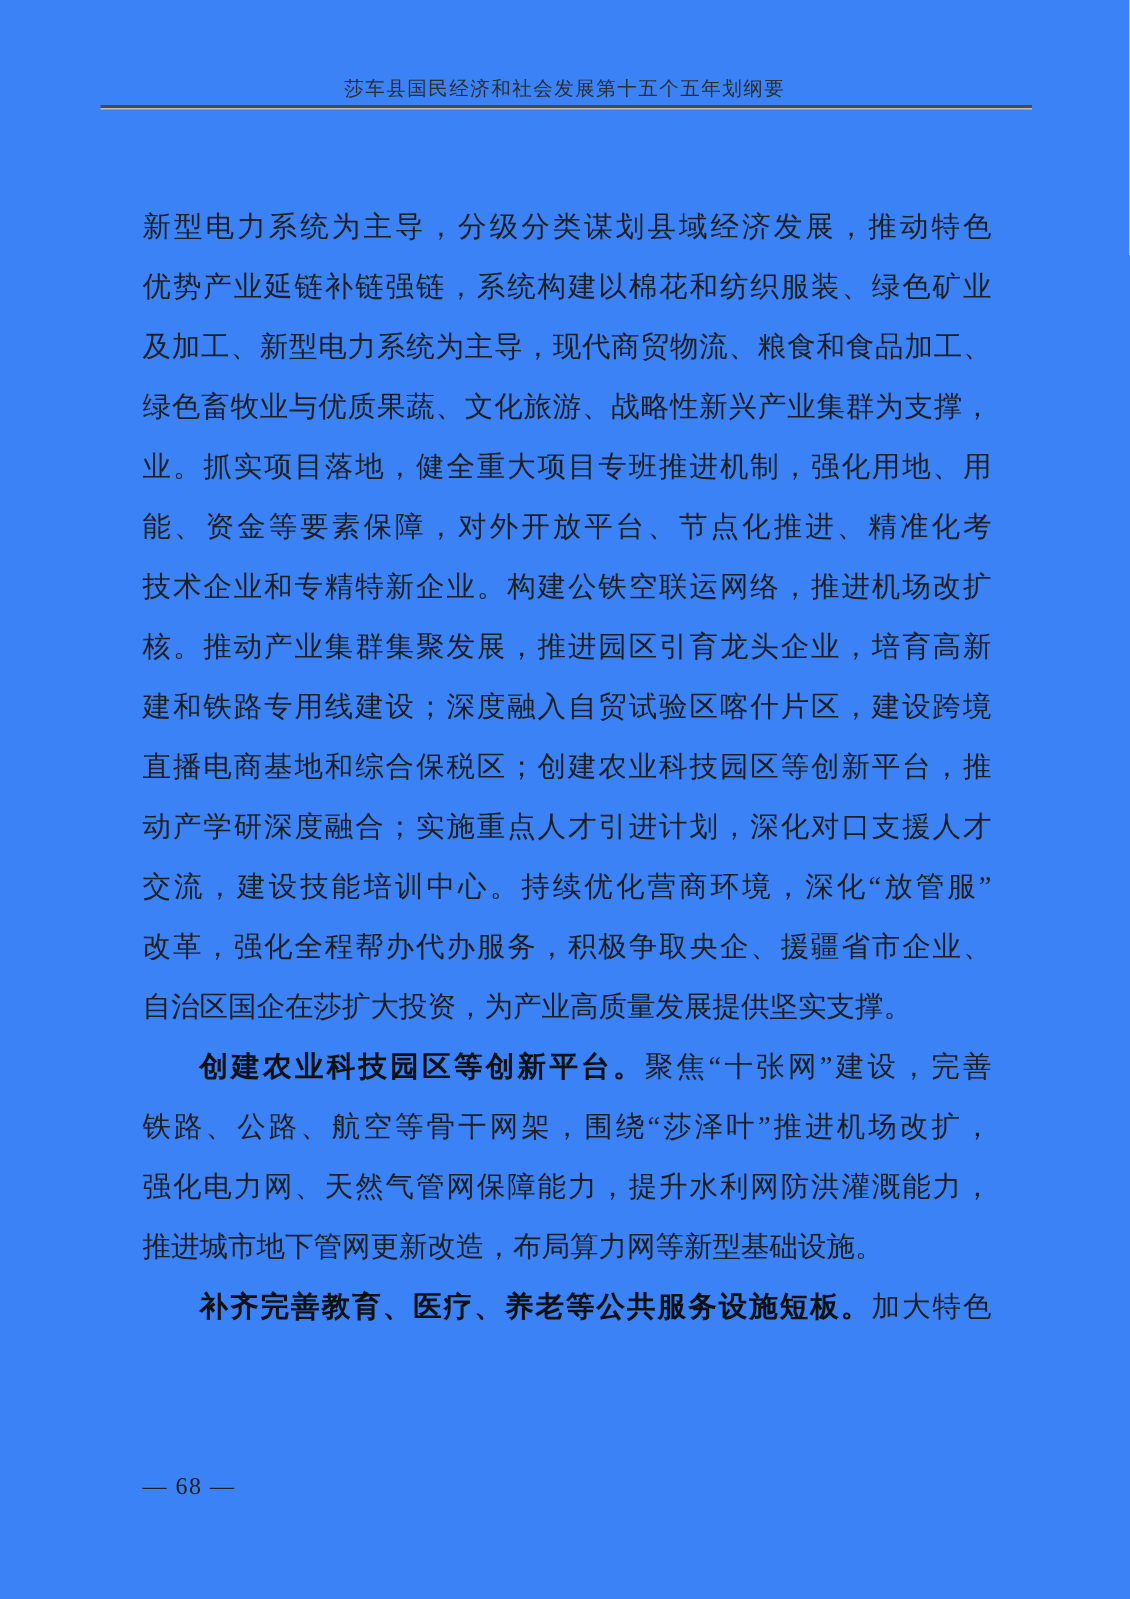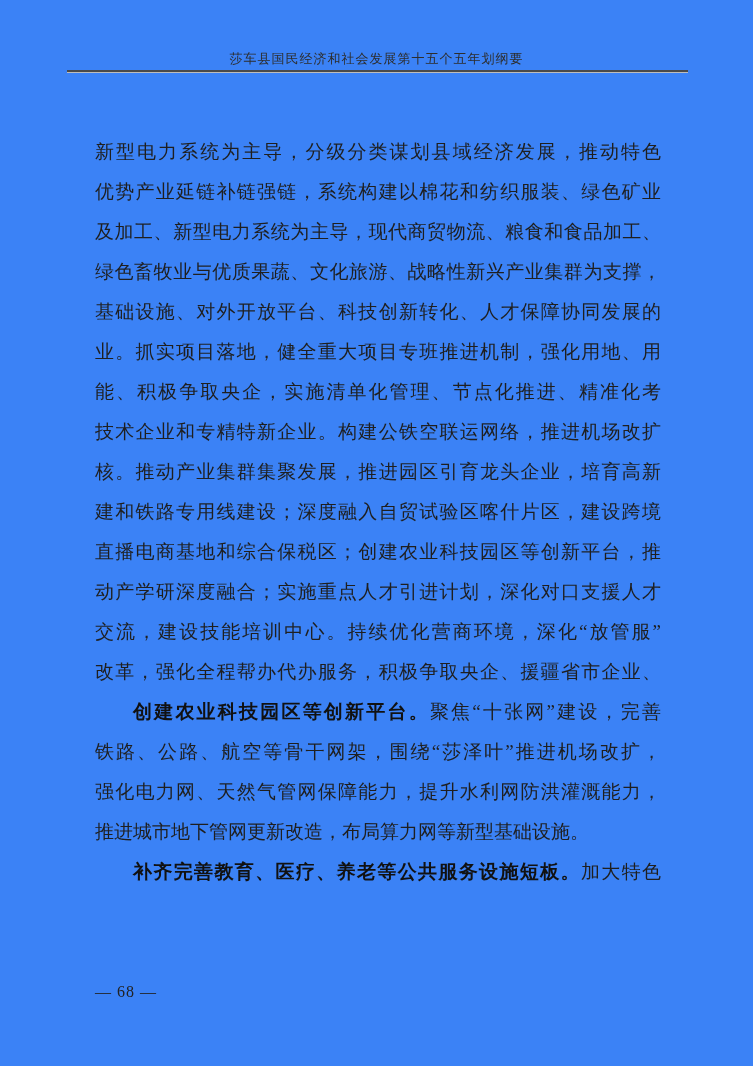--- a/index.html
+++ b/index.html
@@ -82,30 +82,30 @@
   <div class="header">
     <div class="header-title">莎车县国民经济和社会发展第十五个五年划纲要</div>
     <div class="header-rule"></div>
   </div>
 
   <div class="body-text">
       <div class="line"><span class="seg">新型电力系统为主导，分级分类谋划县域经济发展，推动特色</span></div>
       <div class="line"><span class="seg">优势产业延链补链强链，系统构建以棉花和纺织服装、绿色矿业</span></div>
       <div class="line"><span class="seg">及加工、新型电力系统为主导，现代商贸物流、粮食和食品加工、</span></div>
       <div class="line"><span class="seg">绿色畜牧业与优质果蔬、文化旅游、战略性新兴产业集群为支撑，</span></div>
-      <div class="line"><span class="seg">基础设施、对外开放平台、科技创新转化、人才保障协同发展的</span></div>
       <div class="line"><span class="seg">业。抓实项目落地，健全重大项目专班推进机制，强化用地、用</span></div>
-      <div class="line"><span class="seg">能、积极争取央企，实施清单化管理、节点化推进、精准化考</span></div>
+      <div class="line"><span class="seg">能、资金等要素保障，对外开放平台、节点化推进、精准化考</span></div>
       <div class="line"><span class="seg">技术企业和专精特新企业。构建公铁空联运网络，推进机场改扩</span></div>
       <div class="line"><span class="seg">核。推动产业集群集聚发展，推进园区引育龙头企业，培育高新</span></div>
       <div class="line"><span class="seg">建和铁路专用线建设；深度融入自贸试验区喀什片区，建设跨境</span></div>
       <div class="line"><span class="seg">直播电商基地和综合保税区；创建农业科技园区等创新平台，推</span></div>
       <div class="line"><span class="seg">动产学研深度融合；实施重点人才引进计划，深化对口支援人才</span></div>
       <div class="line"><span class="seg">交流，建设技能培训中心。持续优化营商环境，深化“放管服”</span></div>
       <div class="line"><span class="seg">改革，强化全程帮办代办服务，积极争取央企、援疆省市企业、</span></div>
+      <div class="line para-end"><span class="seg">自治区国企在莎扩大投资，为产业高质量发展提供坚实支撑。</span></div>
       <div class="line indent"><span class="seg bold">创建农业科技园区等创新平台。</span><span class="seg">聚焦“十张网”建设，完善</span></div>
       <div class="line"><span class="seg">铁路、公路、航空等骨干网架，围绕“莎泽叶”推进机场改扩，</span></div>
       <div class="line"><span class="seg">强化电力网、天然气管网保障能力，提升水利网防洪灌溉能力，</span></div>
       <div class="line para-end"><span class="seg">推进城市地下管网更新改造，布局算力网等新型基础设施。</span></div>
       <div class="line indent"><span class="seg bold">补齐完善教育、医疗、养老等公共服务设施短板。</span><span class="seg">加大特色</span></div>
     </div>
 
   <div class="footer">
     <span>— 68 —</span>
   </div>

